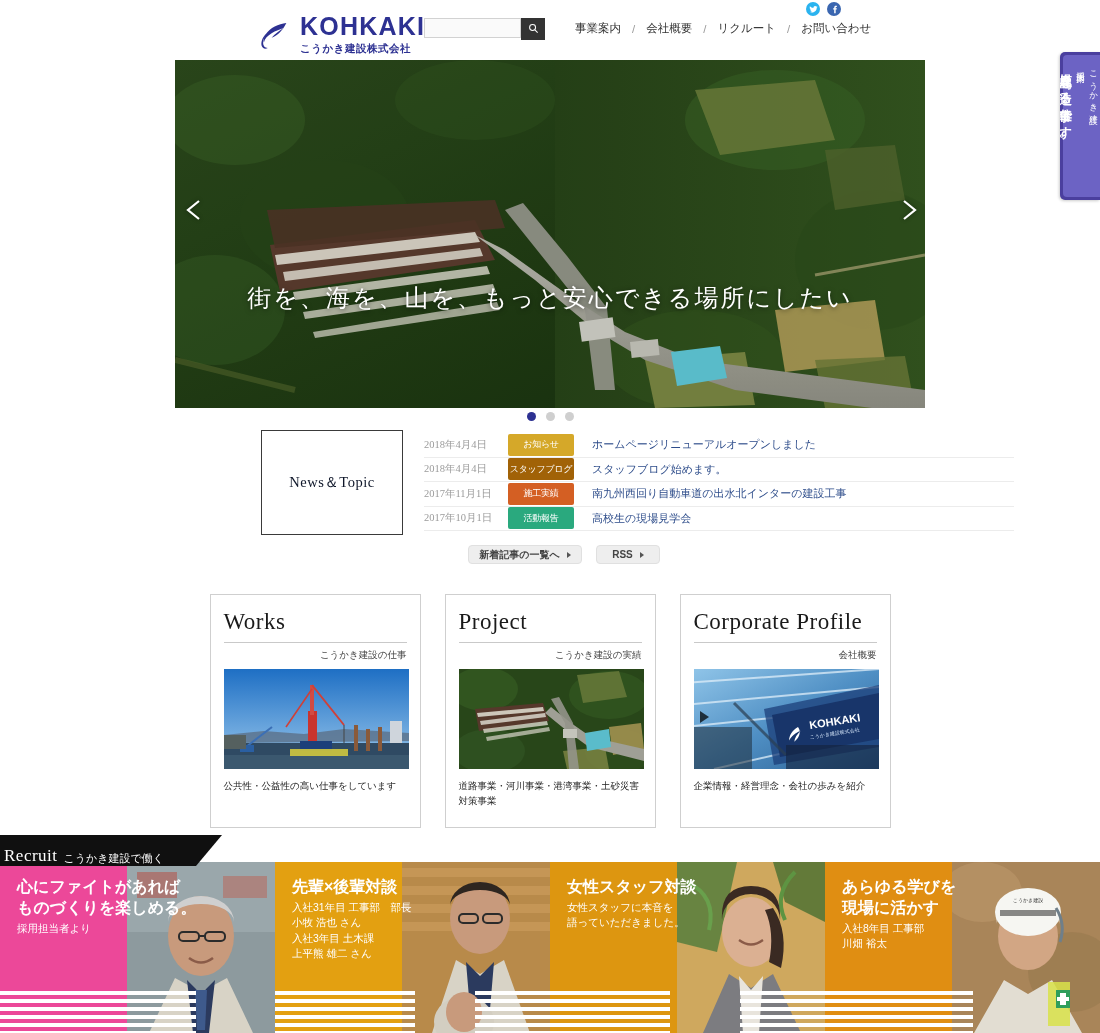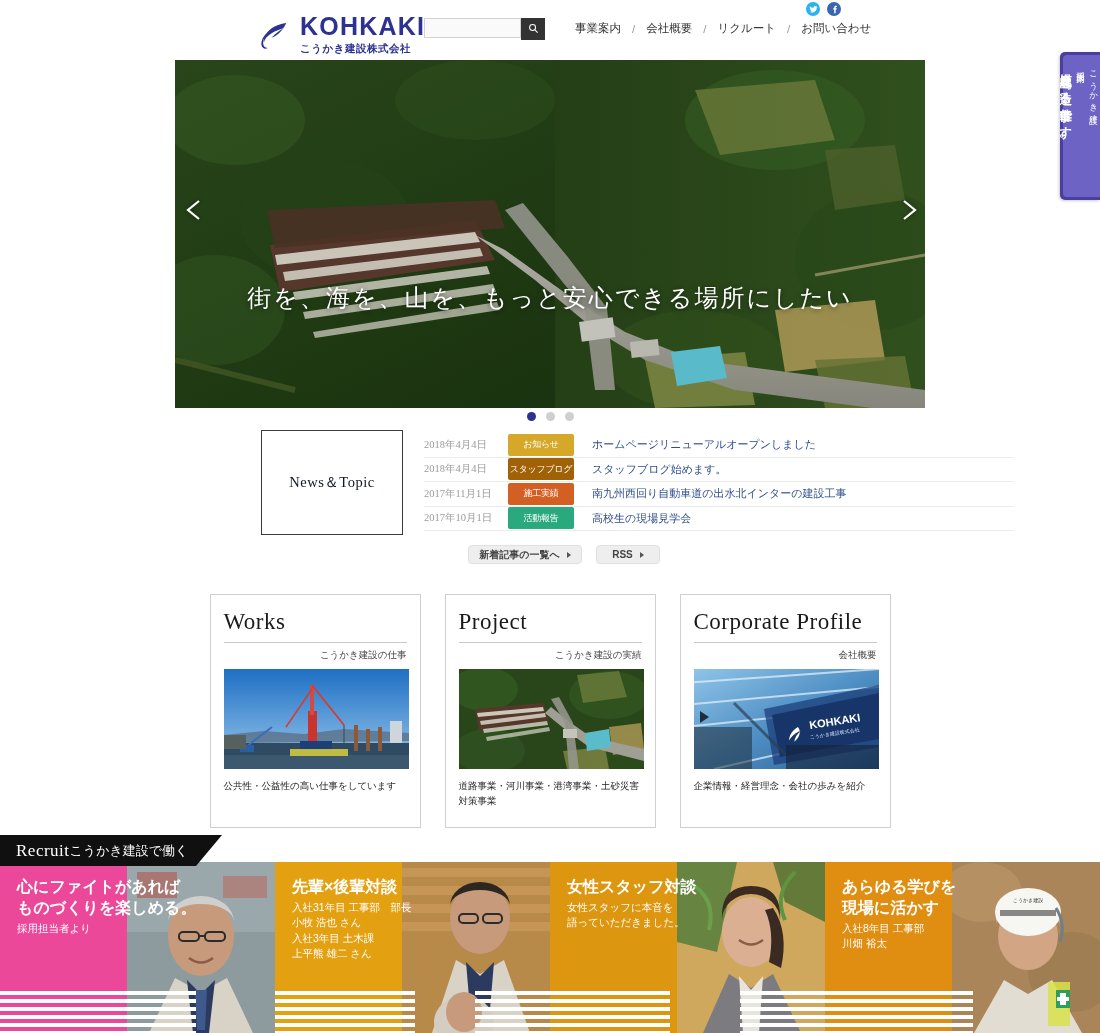--- a/index.html
+++ b/index.html
@@ -98,25 +98,25 @@
   .card-sub { text-align:right; font-size:9.5px; color:#444; margin-top:6px; margin-bottom:7px; }
   .card-img { width:185px; height:100px; overflow:hidden; position:relative; background:#888; }
   .card-cap { font-size:9.5px; color:#222; margin-top:10px; line-height:1.55; }
   .play-tri { position:absolute; left:6px; top:42px; width:0; height:0;
               border-left:9px solid rgba(0,0,0,.72); border-top:6px solid transparent;
               border-bottom:6px solid transparent; }
 
   
   .recruit { position:absolute; left:0; top:835px; width:1100px; height:198px; overflow:hidden; }
   .recruit-tag { position:absolute; left:0; top:0; width:196px; height:31px; background:#101010;
-                 display:flex; align-items:center; padding-left:16px; z-index:5; }
+                 display:flex; align-items:flex-end; padding-left:4px; z-index:5; }
   .recruit-tag::after { content:""; position:absolute; left:196px; top:0; width:0; height:0;
                         border-left:26px solid #101010; border-bottom:31px solid transparent; }
   .rt-main { font-family:"Liberation Serif", serif; font-size:17px; color:#fff; letter-spacing:.5px; }
-  .rt-sub { font-size:13px; color:#fff; margin-left:0; }
+  .rt-sub { font-size:11px; color:#fff; margin-left:6px; }
   .rpanels { position:absolute; left:0; top:27px; width:1100px; height:171px; display:flex; }
   .rpanel { position:relative; height:171px; overflow:hidden; cursor:pointer; }
   .rp1 { width:275px; background:#ec4899; }
   .rp2 { width:275px; background:#e3a011; }
   .rp3 { width:275px; background:#dd9610; }
   .rp4 { width:275px; background:#e08e12; }
   .rp-photo { position:absolute; right:0; top:0; bottom:0; width:148px; overflow:hidden; }
   .rp-text { position:absolute; left:17px; top:14px; z-index:3; color:#fff; }
   .rp-h { font-size:16px; font-weight:bold; line-height:1.32; }
   .rp-d { font-size:10.5px; line-height:1.45; margin-top:3px; }

